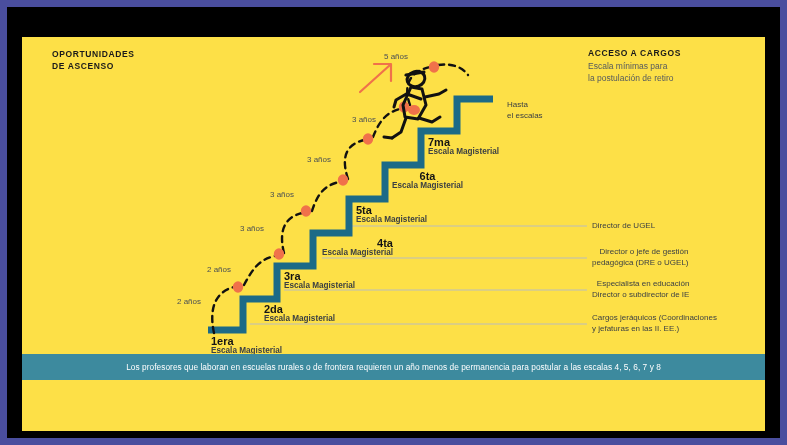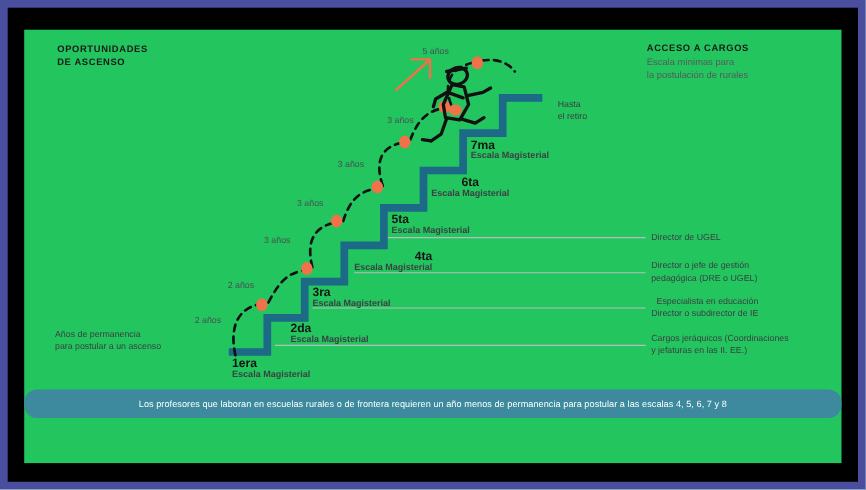--- a/index.html
+++ b/index.html
@@ -11,23 +11,23 @@
     position:absolute;inset:0;
     background:#4a4e9e;          
     box-sizing:border-box;
     padding:7px;
   }
   #blackmat{
     position:absolute;left:7px;top:7px;right:7px;bottom:7px;
     background:#000000;
   }
   #canvas{
-    position:absolute;left:22px;top:27px;
+    position:absolute;left:22px;top:37px;
     width:743px;height:394px;
-    background:#22c55e;
+    background:#fde047;
     overflow:hidden;
   }
 
   
   .hdr{position:absolute;}
   .hdr-title{
     font-size:8.5px;font-weight:bold;letter-spacing:.6px;color:#1a1a1a;
     line-height:12px;text-transform:uppercase;
   }
   .hdr-sub{
@@ -51,21 +51,21 @@
   .cargo{position:absolute;font-size:8px;color:#3c4043;line-height:11px;white-space:nowrap;}
 
   
   #retiro{position:absolute;left:485px;top:62px;font-size:8px;color:#3c4043;line-height:11px;}
   #permanencia{position:absolute;left:28px;top:271px;font-size:8px;color:#3c4043;line-height:11px;}
 
   
   #banner{
     position:absolute;left:22px;top:354px;width:743px;height:26px;
     background:#3d8a9e;
-    display:flex;align-items:center;justify-content:center;border-radius:12px;
+    display:flex;align-items:center;justify-content:center;
   }
   #banner span{
     font-size:8.3px;color:#ffffff;letter-spacing:.05px;white-space:nowrap;
   }
 </style>
 </head>
 <body>
 
 <div id="frame">
   <div id="blackmat"></div>
@@ -73,21 +73,21 @@
   <div id="canvas">
 
     <div class="hdr" id="h-left">
       <div class="hdr-title">OPORTUNIDADES</div>
       <div class="hdr-title">DE ASCENSO</div>
     </div>
 
     <div class="hdr" id="h-right">
       <div class="hdr-title">ACCESO A CARGOS</div>
       <div class="hdr-sub">Escala mínimas para</div>
-      <div class="hdr-sub" style="margin-top:0">la postulación de rurales</div>
+      <div class="hdr-sub" style="margin-top:0">la postulación de retiro</div>
     </div>
 
     <svg id="stair" viewBox="0 0 743 394">
 
       <g stroke="#b9bcbf" stroke-width="1">
         <line x1="330" y1="189" x2="565" y2="189"></line>
         <line x1="300" y1="221" x2="565" y2="221"></line>
         <line x1="262" y1="253" x2="565" y2="253"></line>
         <line x1="228" y1="287" x2="565" y2="287"></line>
       </g>
@@ -200,44 +200,40 @@
     <div class="yr" style="left:218px;top:187px;">3 años</div>
     <div class="yr" style="left:248px;top:153px;">3 años</div>
     <div class="yr" style="left:285px;top:118px;">3 años</div>
     <div class="yr" style="left:330px;top:78px;">3 años</div>
     <div class="yr" style="left:362px;top:15px;">5 años</div>
 
     <div class="cargo" style="left:570px;top:183px;">
       <div>Director de UGEL</div>
     </div>
 
-    <div class="cargo" style="left:570px;top:209px;">
+    <div class="cargo" style="left:570px;top:209px;text-align:right;">
       <div>Director o jefe de gestión</div>
       <div>pedagógica (DRE o UGEL)</div>
     </div>
 
     <div class="cargo" style="left:570px;top:241px;text-align:right;">
       <div>Especialista en educación</div>
       <div>Director o subdirector de IE</div>
     </div>
 
     <div class="cargo" style="left:570px;top:275px;">
       <div>Cargos jeráquicos (Coordinaciones</div>
       <div>y jefaturas en las II. EE.)</div>
     </div>
 
     <div id="retiro">
       <div>Hasta</div>
-      <div>el retiro</div>
-    </div>
-
-    <div id="permanencia">
-      <div>Años de permanencia</div>
-      <div>para postular a un ascenso</div>
-    </div>
+      <div>el escalas</div>
+    </div>
+
 
   </div>
 
   <div id="banner">
     <span>Los profesores que laboran en escuelas rurales o de frontera requieren un año menos de permanencia para postular a las escalas 4, 5, 6, 7 y 8</span>
   </div>
 
 </div>
 
 </body></html>

